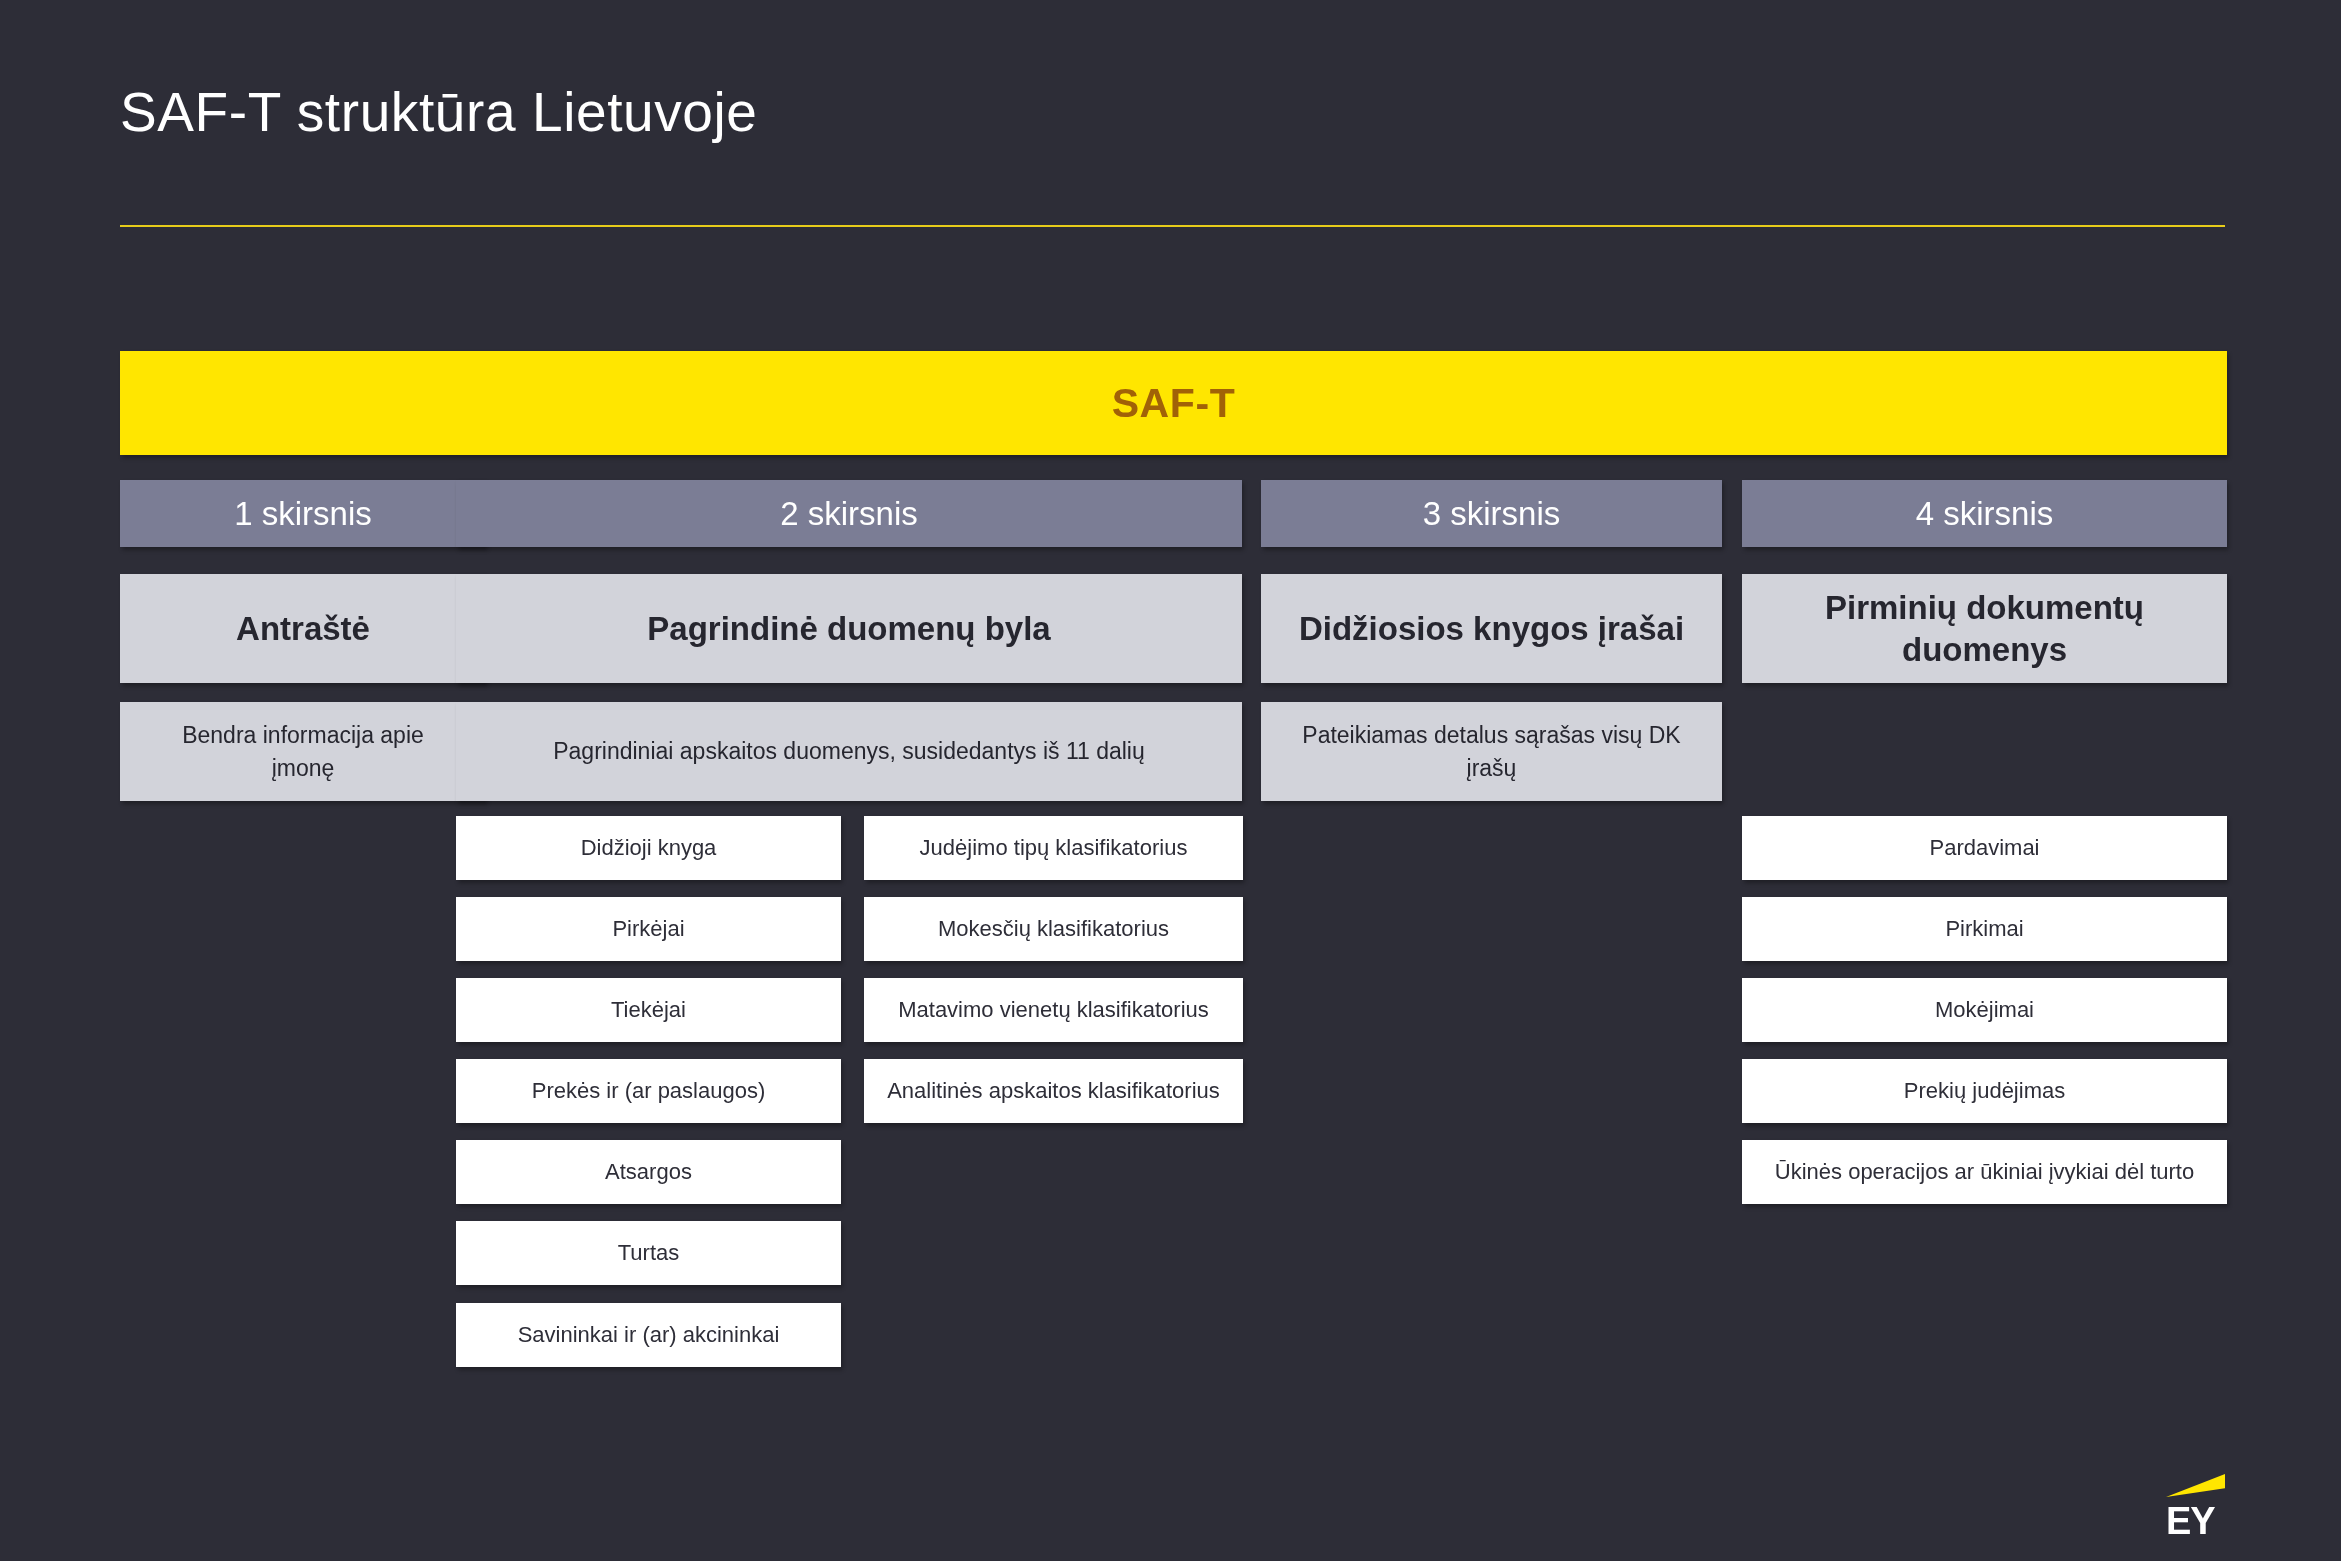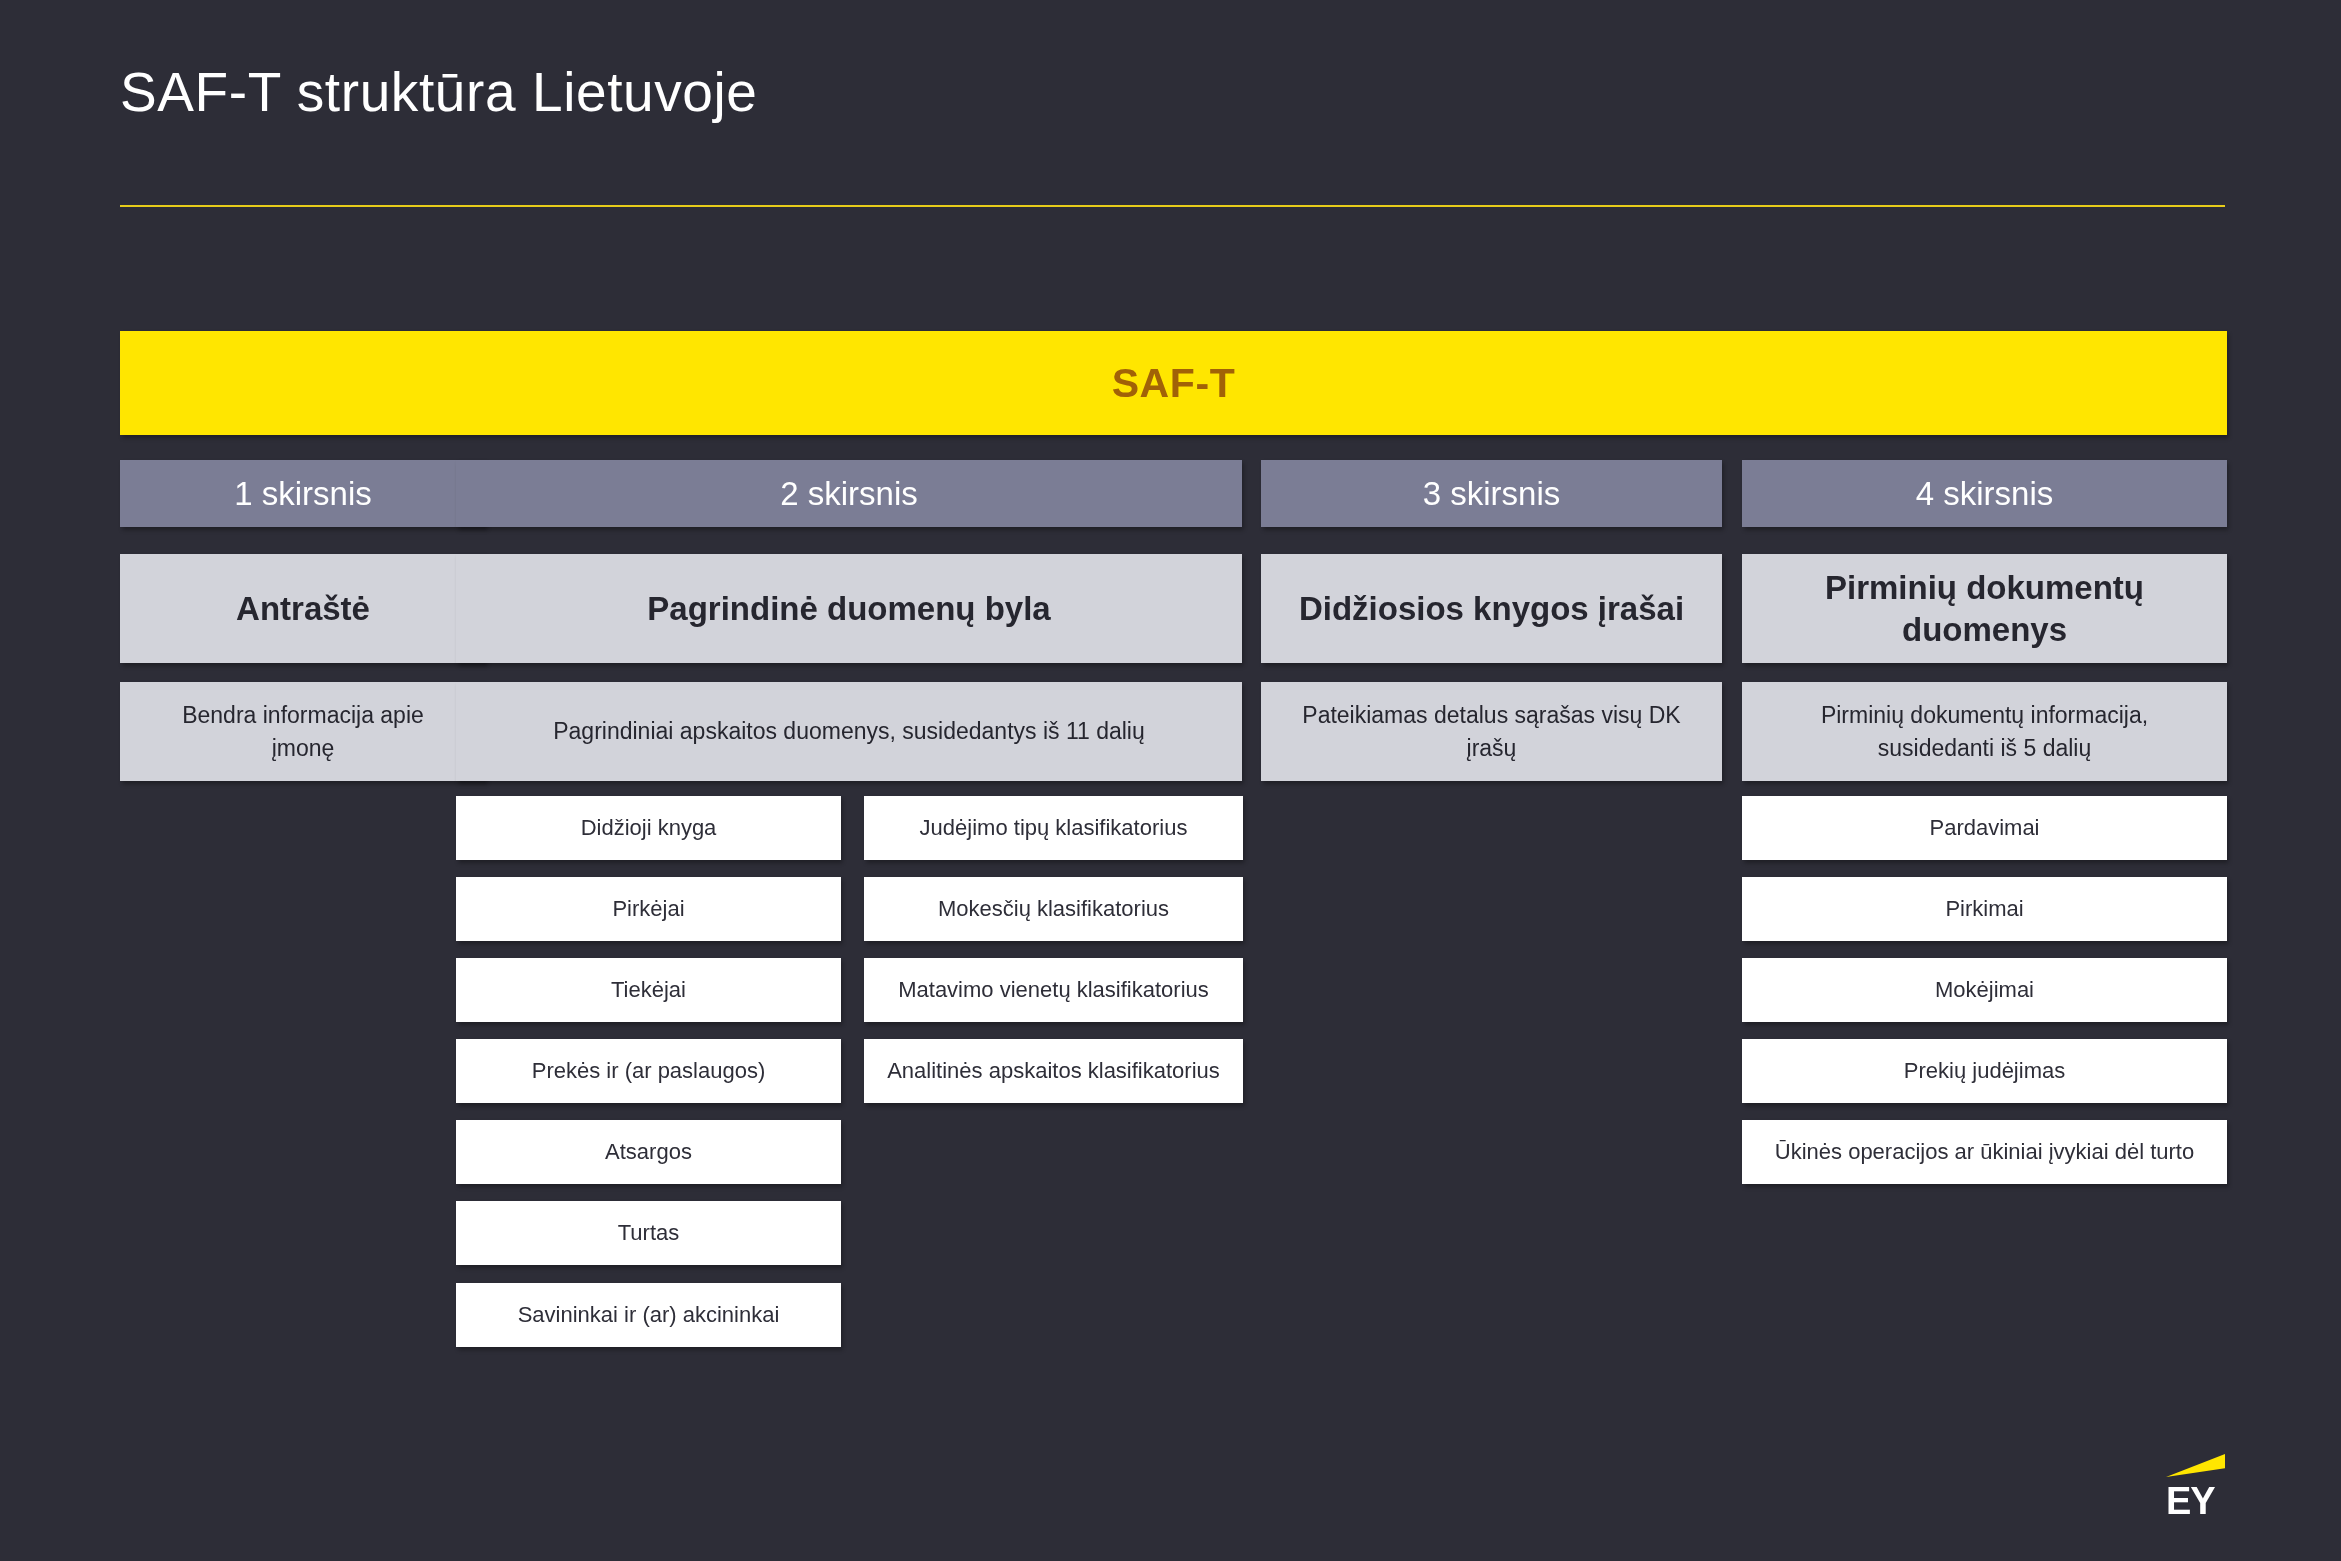--- a/index.html
+++ b/index.html
@@ -3,21 +3,21 @@
 <meta charset="utf-8">
 <style>
   html,body{margin:0;padding:0;background:#2d2d37;}
   .slide{
     position:relative;
     width:2342px;height:1561px;
     background:#2d2d37;
     font-family:"Liberation Sans","DejaVu Sans",sans-serif;
     overflow:hidden;
   }
-  .abs{position:absolute;box-sizing:border-box;}
+  .abs{position:absolute;box-sizing:border-box;margin-top:20px;}
   .flexc{display:flex;align-items:center;justify-content:center;text-align:center;}
   .shadow{box-shadow:2.4px 3px 4.3px rgba(0,0,0,0.33);}
 
   .page-title{
     left:120px;top:60px;width:1586px;
     color:#ffffff;font-size:55px;font-weight:400;letter-spacing:0.6px;
   }
   .divider{
     left:120px;top:205px;width:2105px;height:2.4px;background:#e6cc1a;
   }
@@ -93,23 +93,20 @@
 
   <div class="abs flexc shadow panel desc-panel c1">
     <span class="w440">Bendra informacija apie įmonę</span>
   </div>
   <div class="abs flexc shadow panel desc-panel c2">
     <span>Pagrindiniai apskaitos duomenys, susidedantys iš 11 dalių</span>
   </div>
   <div class="abs flexc shadow panel desc-panel c3">
     <span class="w700">Pateikiamas detalus sąrašas visų DK įrašų</span>
   </div>
-  <div class="abs flexc shadow panel desc-panel c4">
-    <span class="w660">Pirminių dokumentų informacija, susidedanti iš 5 dalių</span>
-  </div>
 
   <div class="abs flexc shadow item c2l" style="top:796px">
     <span>Didžioji knyga</span>
   </div>
   <div class="abs flexc shadow item c2l" style="top:877px">
     <span>Pirkėjai</span>
   </div>
   <div class="abs flexc shadow item c2l" style="top:958px">
     <span>Tiekėjai</span>
   </div>

